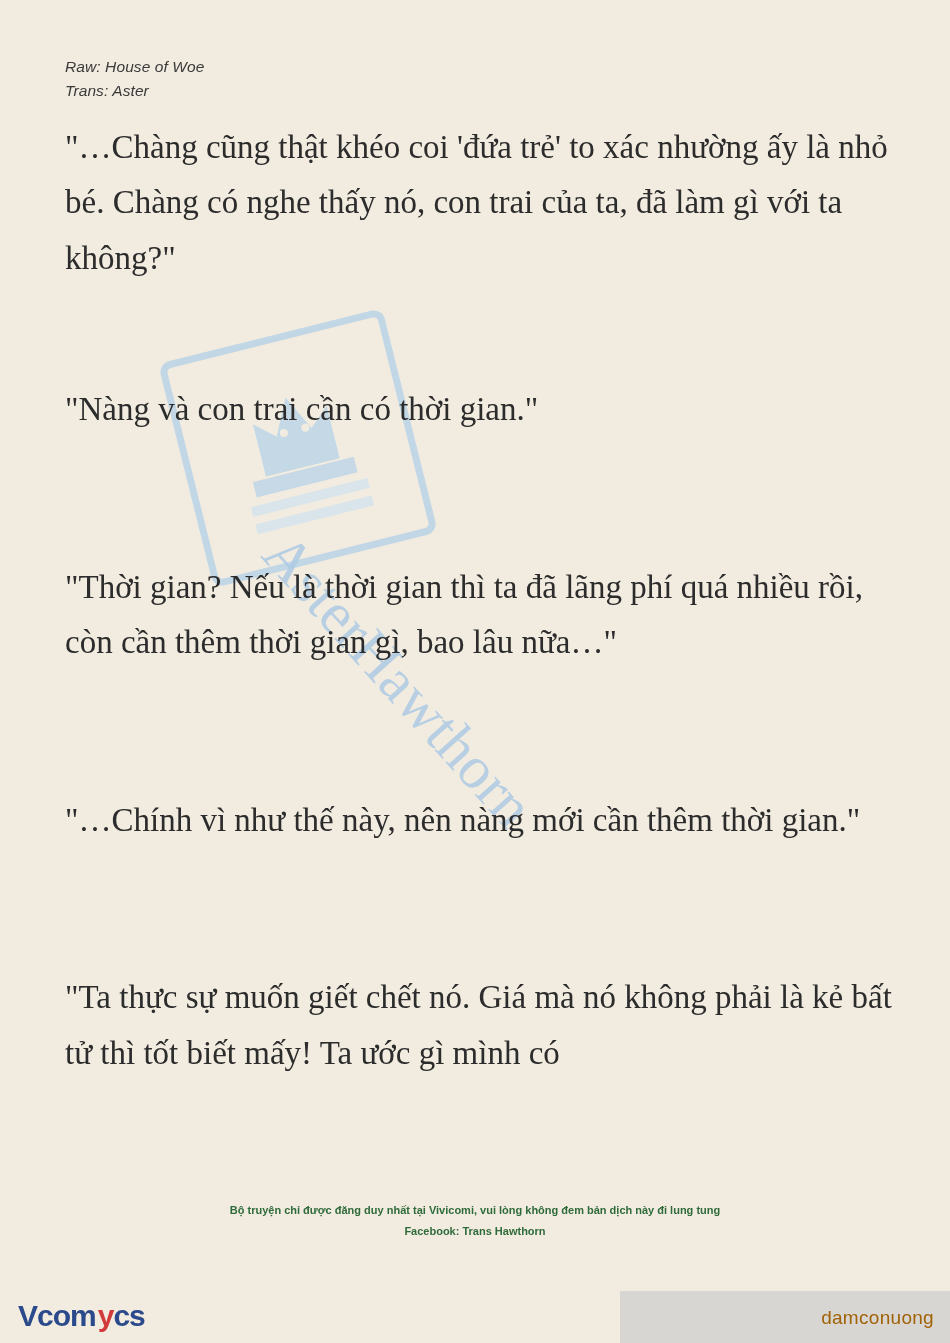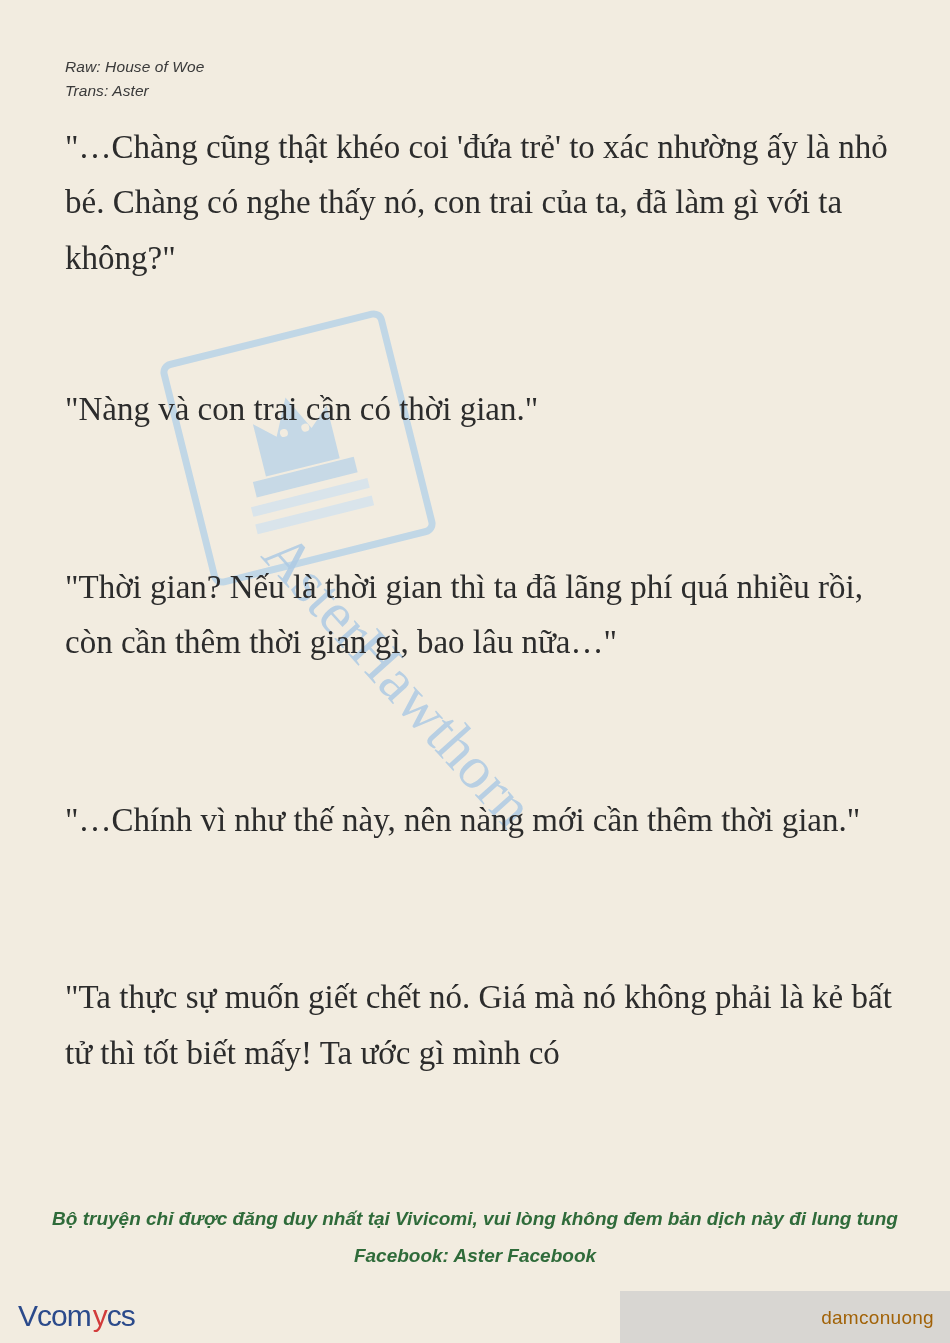--- a/index.html
+++ b/index.html
@@ -85,42 +85,41 @@
 
   
   .footer-note {
     position: absolute;
     left: 0;
     right: 0;
     top: 1200px;
     text-align: center;
     font-family: "Liberation Sans", sans-serif;
     font-weight: bold;
-    font-style: italic;
-    font-size: 19px;
+    font-size: 11px;
     color: #2f6b3a;
     line-height: 1.95;
   }
 
   
   .bottom-bar {
     position: absolute;
     left: 0;
     bottom: 0;
     width: 950px;
     height: 56px;
   }
   .brand-left {
     position: absolute;
     left: 18px;
     bottom: 10px;
     display: flex;
     align-items: flex-end;
     font-family: "Liberation Sans", sans-serif;
-    font-weight: normal;
+    font-weight: bold;
     font-size: 30px;
     letter-spacing: -1px;
     color: #2b4a8b;
   }
   .brand-left .v-mark {
     display: inline-block;
     margin-right: 2px;
   }
   .brand-left .y-red { color: #d23b3b; }
   .brand-right {
@@ -167,21 +166,21 @@
   <div class="content">
     <p class="para gap-big">"…Chàng cũng thật khéo coi 'đứa trẻ' to xác nhường ấy là nhỏ bé. Chàng có nghe thấy nó, con trai của ta, đã làm gì với ta không?"</p>
     <p class="para gap-huge">"Nàng và con trai cần có thời gian."</p>
     <p class="para gap-huge">"Thời gian? Nếu là thời gian thì ta đã lãng phí quá nhiều rồi, còn cần thêm thời gian gì, bao lâu nữa…"</p>
     <p class="para gap-huge">"…Chính vì như thế này, nên nàng mới cần thêm thời gian."</p>
     <p class="para">"Ta thực sự muốn giết chết nó. Giá mà nó không phải là kẻ bất tử thì tốt biết mấy! Ta ước gì mình có</p>
   </div>
 
   <div class="footer-note">
     <div>Bộ truyện chỉ được đăng duy nhất tại Vivicomi, vui lòng không đem bản dịch này đi lung tung</div>
-    <div>Facebook: Aster Facebook</div>
+    <div>Facebook: Trans Hawthorn</div>
   </div>
 
   <div class="bottom-bar">
     <div class="right-patch"></div>
     <div class="brand-left">
       <span class="v-mark">Vcom</span>
         <span class="y-red">y</span>
         <span>cs</span>
     </div>
     <div class="brand-right">damconuong</div>

